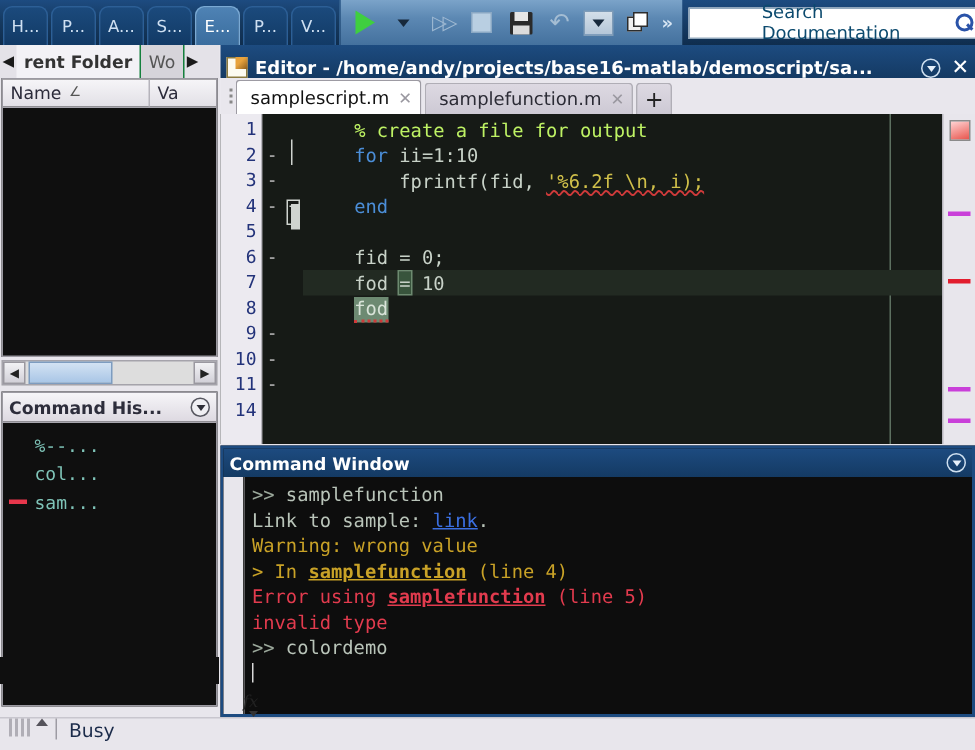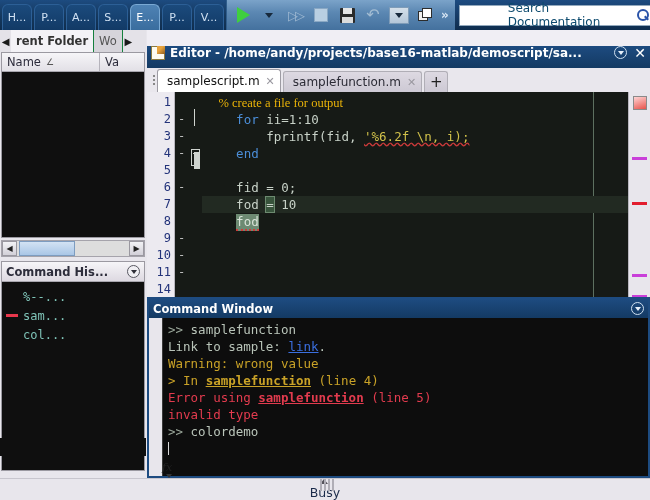--- a/index.html
+++ b/index.html
@@ -119,21 +119,21 @@
   .histbody { padding: 5px 0 0 0; font-family:"DejaVu Sans Mono","Liberation Mono",monospace; font-size:12px; }
   .histrow { display:flex; align-items:center; height:19px; padding-left:4px; }
   .histmark { width:12px; height:3px; margin-right:5px; background: transparent; }
   .histmark.on { background:#e8374c; }
   .histtext { color:#7fc4b8; }
 
   
   .editor { position:absolute; left:147px; top:30px; width:503px; height:266px; background:#f0eef4; }
   .ed-title {
     height: 22px; background: linear-gradient(180deg,#1d4b80,#143a63);
-    display:flex; align-items:flex-start; padding: 0 4px; color:#fff;margin-top:16px;
+    display:flex; align-items:flex-end; padding: 0 4px; color:#fff;
   }
   .ed-title .pencil { width:14px; height:14px; margin-right:5px; position:relative; background:#fdfbf0; border:1px solid #8b7a3f; }
   .ed-title .pencil::after { content:""; position:absolute; right:-1px; top:-1px; width:8px;height:8px;
     background: linear-gradient(135deg,#e8a33d 40%,#8c5d1e 100%); transform: rotate(0deg); }
   .ed-title .txt { flex:1; font-size:12px; font-weight:bold; white-space:nowrap; overflow:hidden; }
   .ed-title .circ { width:13px;height:13px;border:1px solid #cfe0f0;border-radius:50%;
                     display:flex;align-items:center;justify-content:center;margin-right:7px;}
   .ed-title .circ i{width:0;height:0;border-left:3px solid transparent;border-right:3px solid transparent;border-top:4px solid #e6f0fa;}
   .ed-title .x { font-size:14px; color:#fff; font-weight:bold; line-height:1; }
 
@@ -164,21 +164,21 @@
   .foldline{position:absolute;left:6px;top:17px;width:1px;height:43px;background:#cfd4cf;}
   .foldend{position:absolute;left:6px;top:60px;width:6px;height:1px;background:#cfd4cf;}
 
   .codearea { flex:1; position:relative; background:#161a16; padding-top:2px; overflow:hidden;
               font-family:"DejaVu Sans Mono","Liberation Mono",monospace; font-size:12.5px; }
   .cline { height:17px; line-height:17px; white-space:pre; padding-left:4px; position:relative; }
   .cline.hl { background:#222a22; }
   .vguide { position:absolute; left:391px; top:0; width:1px; height:220px; background:#5d7060; }
   .sectline { position:absolute; left:0; top:112px; width:100%; height:1px; background:#8d918d; }
 
-  .c-comment { color:#eab308;font-family:Liberation Serif, serif; }
+  .c-comment { color:#bef264; }
   .c-section { color:#33b0d6; font-weight:bold; }
   .c-sys     { color:#b5a642; }
   .c-kw      { color:#4b8ed8; }
   .c-str     { color:#d94ecb; }
   .c-plain   { color:#c8d2c8; }
   .c-err     { color:#d0c04a; text-decoration: underline wavy #cf3a3a; text-decoration-skip-ink:none; }
   .c-warnu   { border-bottom: 2px dotted #cf3a3a; }
   .eqbox     { background:#38543c; outline:1px solid #6d8a70; }
   .selhl     { background:#6d8a72; color:#d9e4d9; }
 
@@ -209,21 +209,21 @@
   .o-normal { color:#b9c4b9; }
   .o-link   { color:#3b6fe0; text-decoration:underline; }
   .o-warn   { color:#c9a227; }
   .o-warnb  { color:#c9a227; font-weight:bold; text-decoration:underline; }
   .o-err    { color:#e23b4e; }
   .o-errb   { color:#e23b4e; font-weight:bold; text-decoration:underline; }
   .caretbar { display:inline-block; width:1px; height:13px; background:#d8d8d8; vertical-align:-2px; }
 
   
   .statusbar { position:absolute; left:0; bottom:0; width:650px; height:22px; background:#e8e6ec;
-               display:flex; align-items:center; border-top:1px solid #c8c6ce;flex-direction:column; }
+               display:flex; border-top:1px solid #c8c6ce; }
   .grip { width:16px; height:12px; margin-left:6px; position:relative; }
   .grip i { position:absolute; top:0; width:2px; height:12px; background:#b0aeb6; }
   .grip i:nth-child(1){left:0;} .grip i:nth-child(2){left:4px;}
   .grip i:nth-child(3){left:8px;} .grip i:nth-child(4){left:12px;}
   .gripar { width:0;height:0;border-left:4px solid transparent;border-right:4px solid transparent;
             border-bottom:5px solid #55535b; margin:0 5px 0 2px; }
   .statdiv { width:1px; height:14px; background:#9d9ba3; margin-right:8px; }
   .stattext { font-size:12.5px; color:#1b2b4a; }
   .botblack { position:absolute; left:0; bottom:22px; width:146px; height:18px; background:#0f0f0f; }
 </style>
@@ -337,26 +337,26 @@
         <div class="circ-dd">
             <i></i>
           </div>
       </div>
       <div class="histbody" id="history-rows">
           <div class="histrow">
             <span class="histmark"></span>
             <span class="histtext">%--...</span>
           </div>
           <div class="histrow">
+            <span class="histmark"></span>
+            <span class="histtext">col...</span>
+          </div>
+          <div class="histrow">
             <span class="histmark on"></span>
             <span class="histtext">sam...</span>
-          </div>
-          <div class="histrow">
-            <span class="histmark"></span>
-            <span class="histtext">col...</span>
           </div>
         </div>
     </div>
 
     <div class="botblack"></div>
   </div>
 
   <div class="editor">
     <div class="ed-title">
       <div class="pencil"></div>

